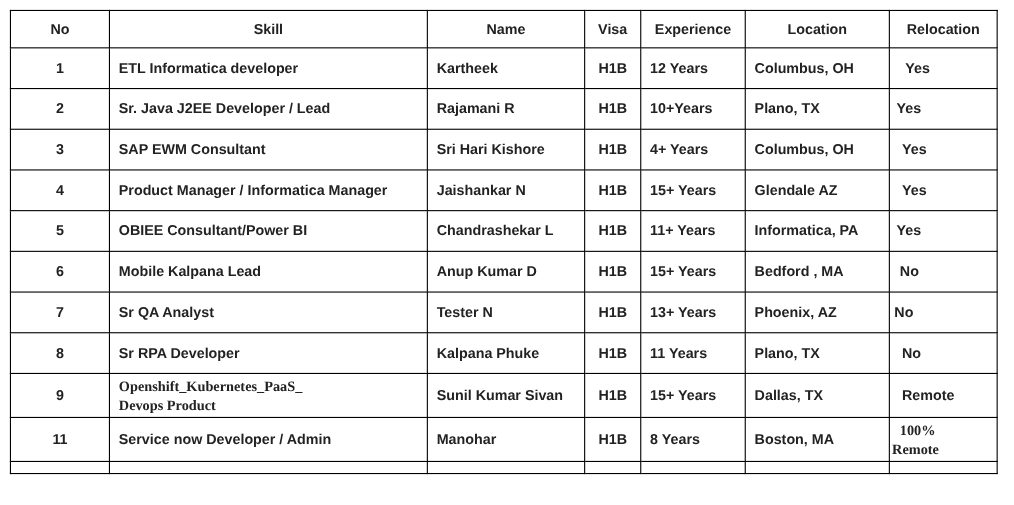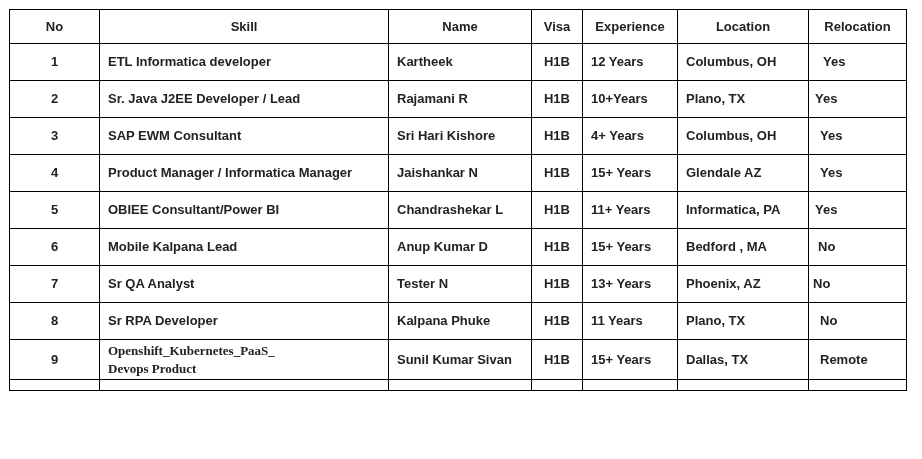--- a/index.html
+++ b/index.html
@@ -150,20 +150,29 @@
     </tr>
     <tr class="tall">
       <td class="c-no">9</td>
       <td class="wrap"><span>Openshift_Kubernetes_PaaS_</span><br><span>Devops Product</span></td>
       <td>Sunil Kumar Sivan</td>
       <td class="c-visa">H1B</td>
       <td>15+ Years</td>
       <td>Dallas, TX</td>
       <td class="ind2">Remote</td>
     </tr>
+    <tr class="tall">
+      <td class="c-no">11</td>
+      <td>Service now Developer / Admin</td>
+      <td>Manohar</td>
+      <td class="c-visa">H1B</td>
+      <td>8 Years</td>
+      <td>Boston, MA</td>
+      <td class="wrap rel-last"><span style="padding-left:7px">100%</span><br><span>Remote</span></td>
+    </tr>
     <tr>
       <td style="height:10px"></td>
       <td style="height:10px"></td>
       <td style="height:10px"></td>
       <td style="height:10px"></td>
       <td style="height:10px"></td>
       <td style="height:10px"></td>
       <td style="height:10px"></td>
     </tr>
   </tbody>

